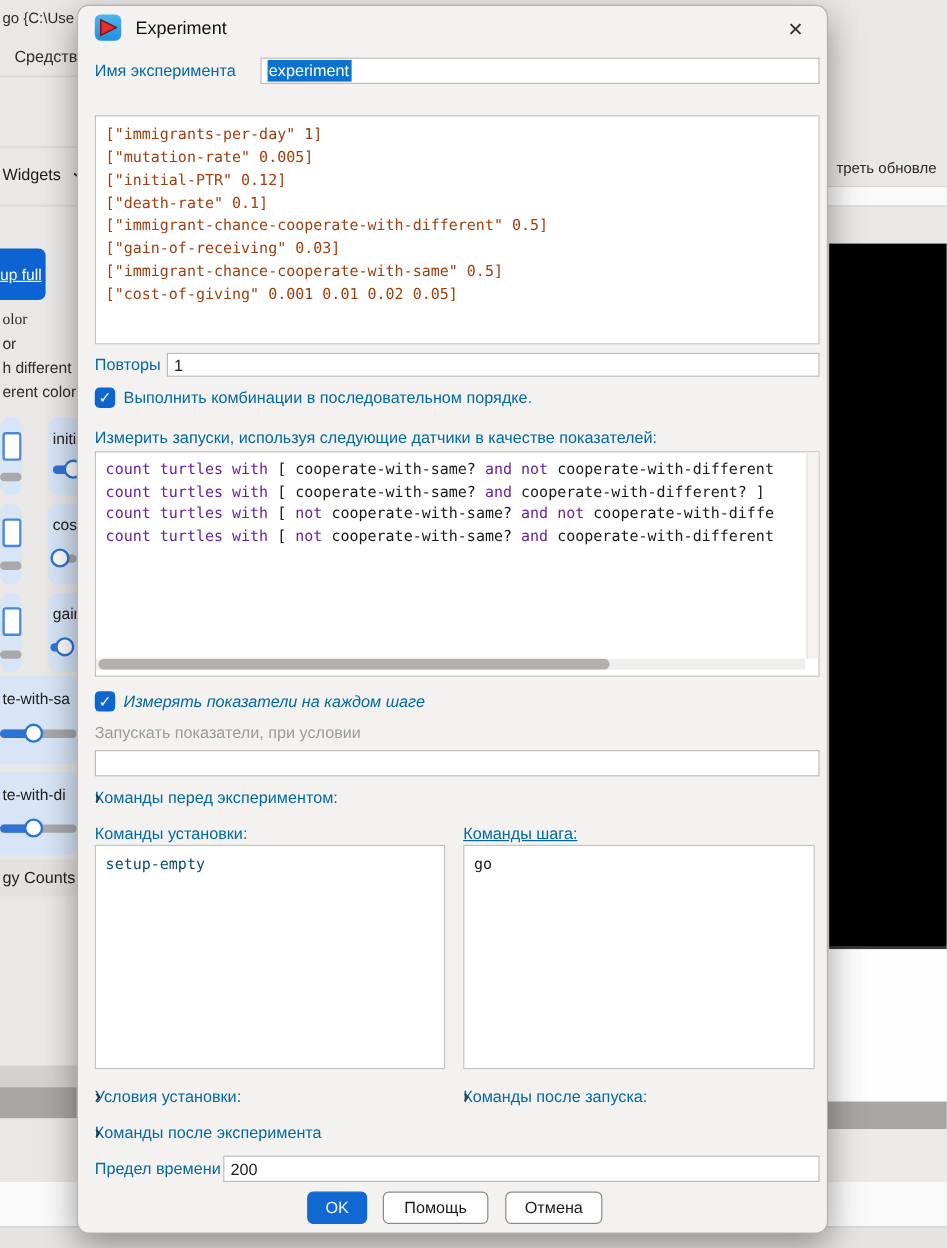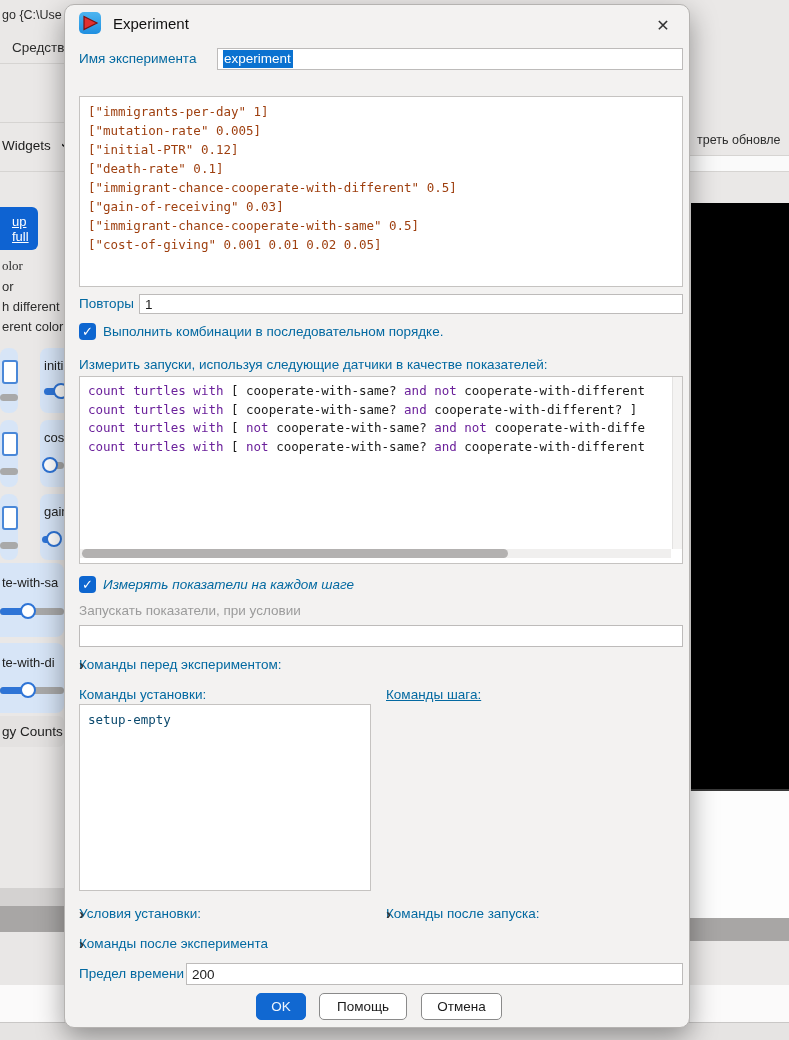--- a/index.html
+++ b/index.html
@@ -11,21 +11,21 @@
   }
   .abs { position:absolute; }
 
   
   .bg-text { color:#2d2d2d; white-space:nowrap; }
   .hline { position:absolute; height:1px; background:#d6d4d2; }
   .bg-btn-setupfull {
     position:absolute; left:0; top:207; width:38px; height:43px;
     background:#0e63d2; color:#fff; font-size:13px;
     border-radius:0 6px 6px 0; display:flex; align-items:center;
-    padding-left:12px; top:207px; overflow:hidden;text-decoration:underline;
+    padding-left:0; top:207px; overflow:hidden;text-decoration:underline;
   }
   .slider-widget { position:absolute; background:#d7e5f7; border-radius:8px; overflow:hidden; }
   .slider-label { position:absolute; font-size:13px; color:#222; white-space:nowrap; }
   .track { position:absolute; height:7px; background:#a9a9a9; border-radius:4px; }
   .track-fill { position:absolute; height:7px; background:#2e74d6; border-radius:4px; }
   .knob { position:absolute; width:16px; height:16px; background:#fff;
           border:2.5px solid #2e74d6; border-radius:50%; }
   .mini-valuebox { position:absolute; background:#fff; border:2px solid #4a88d8; border-radius:3px; }
   .plot-stub { position:absolute; background:#e4e2e1; border-radius:0 6px 6px 0;
                display:flex; align-items:center; font-size:13.5px; color:#222; }
@@ -205,20 +205,21 @@
   <div class="field" style="left:14px; top:620px; right:6px; height:22px;"></div>
 
   <div class="collapsible" style="left:14px; top:652px;">
     <span class="chev">›</span>
     <span class="lbl">Команды перед экспериментом:</span>
   </div>
 
   <div class="lbl" style="left:14px; top:682px;">Команды установки:</div>
   <div class="lbl" style="left:321px; top:682px;text-decoration:underline;">Команды шага:</div>
   <div class="codebox" style="left:14px; top:699px; width:292px; height:187px; color:#0c4a6e;">setup-empty</div>
+  <div class="codebox" style="left:321px; top:699px; width:293px; height:187px; color:#1a1a1a;">go</div>
 
   <div class="collapsible" style="left:14px; top:901px;">
     <span class="chev">›</span>
     <span class="lbl">Условия установки:</span>
   </div>
   <div class="collapsible" style="left:321px; top:901px;">
     <span class="chev">›</span>
     <span class="lbl">Команды после запуска:</span>
   </div>
   <div class="collapsible" style="left:14px; top:931px;">

